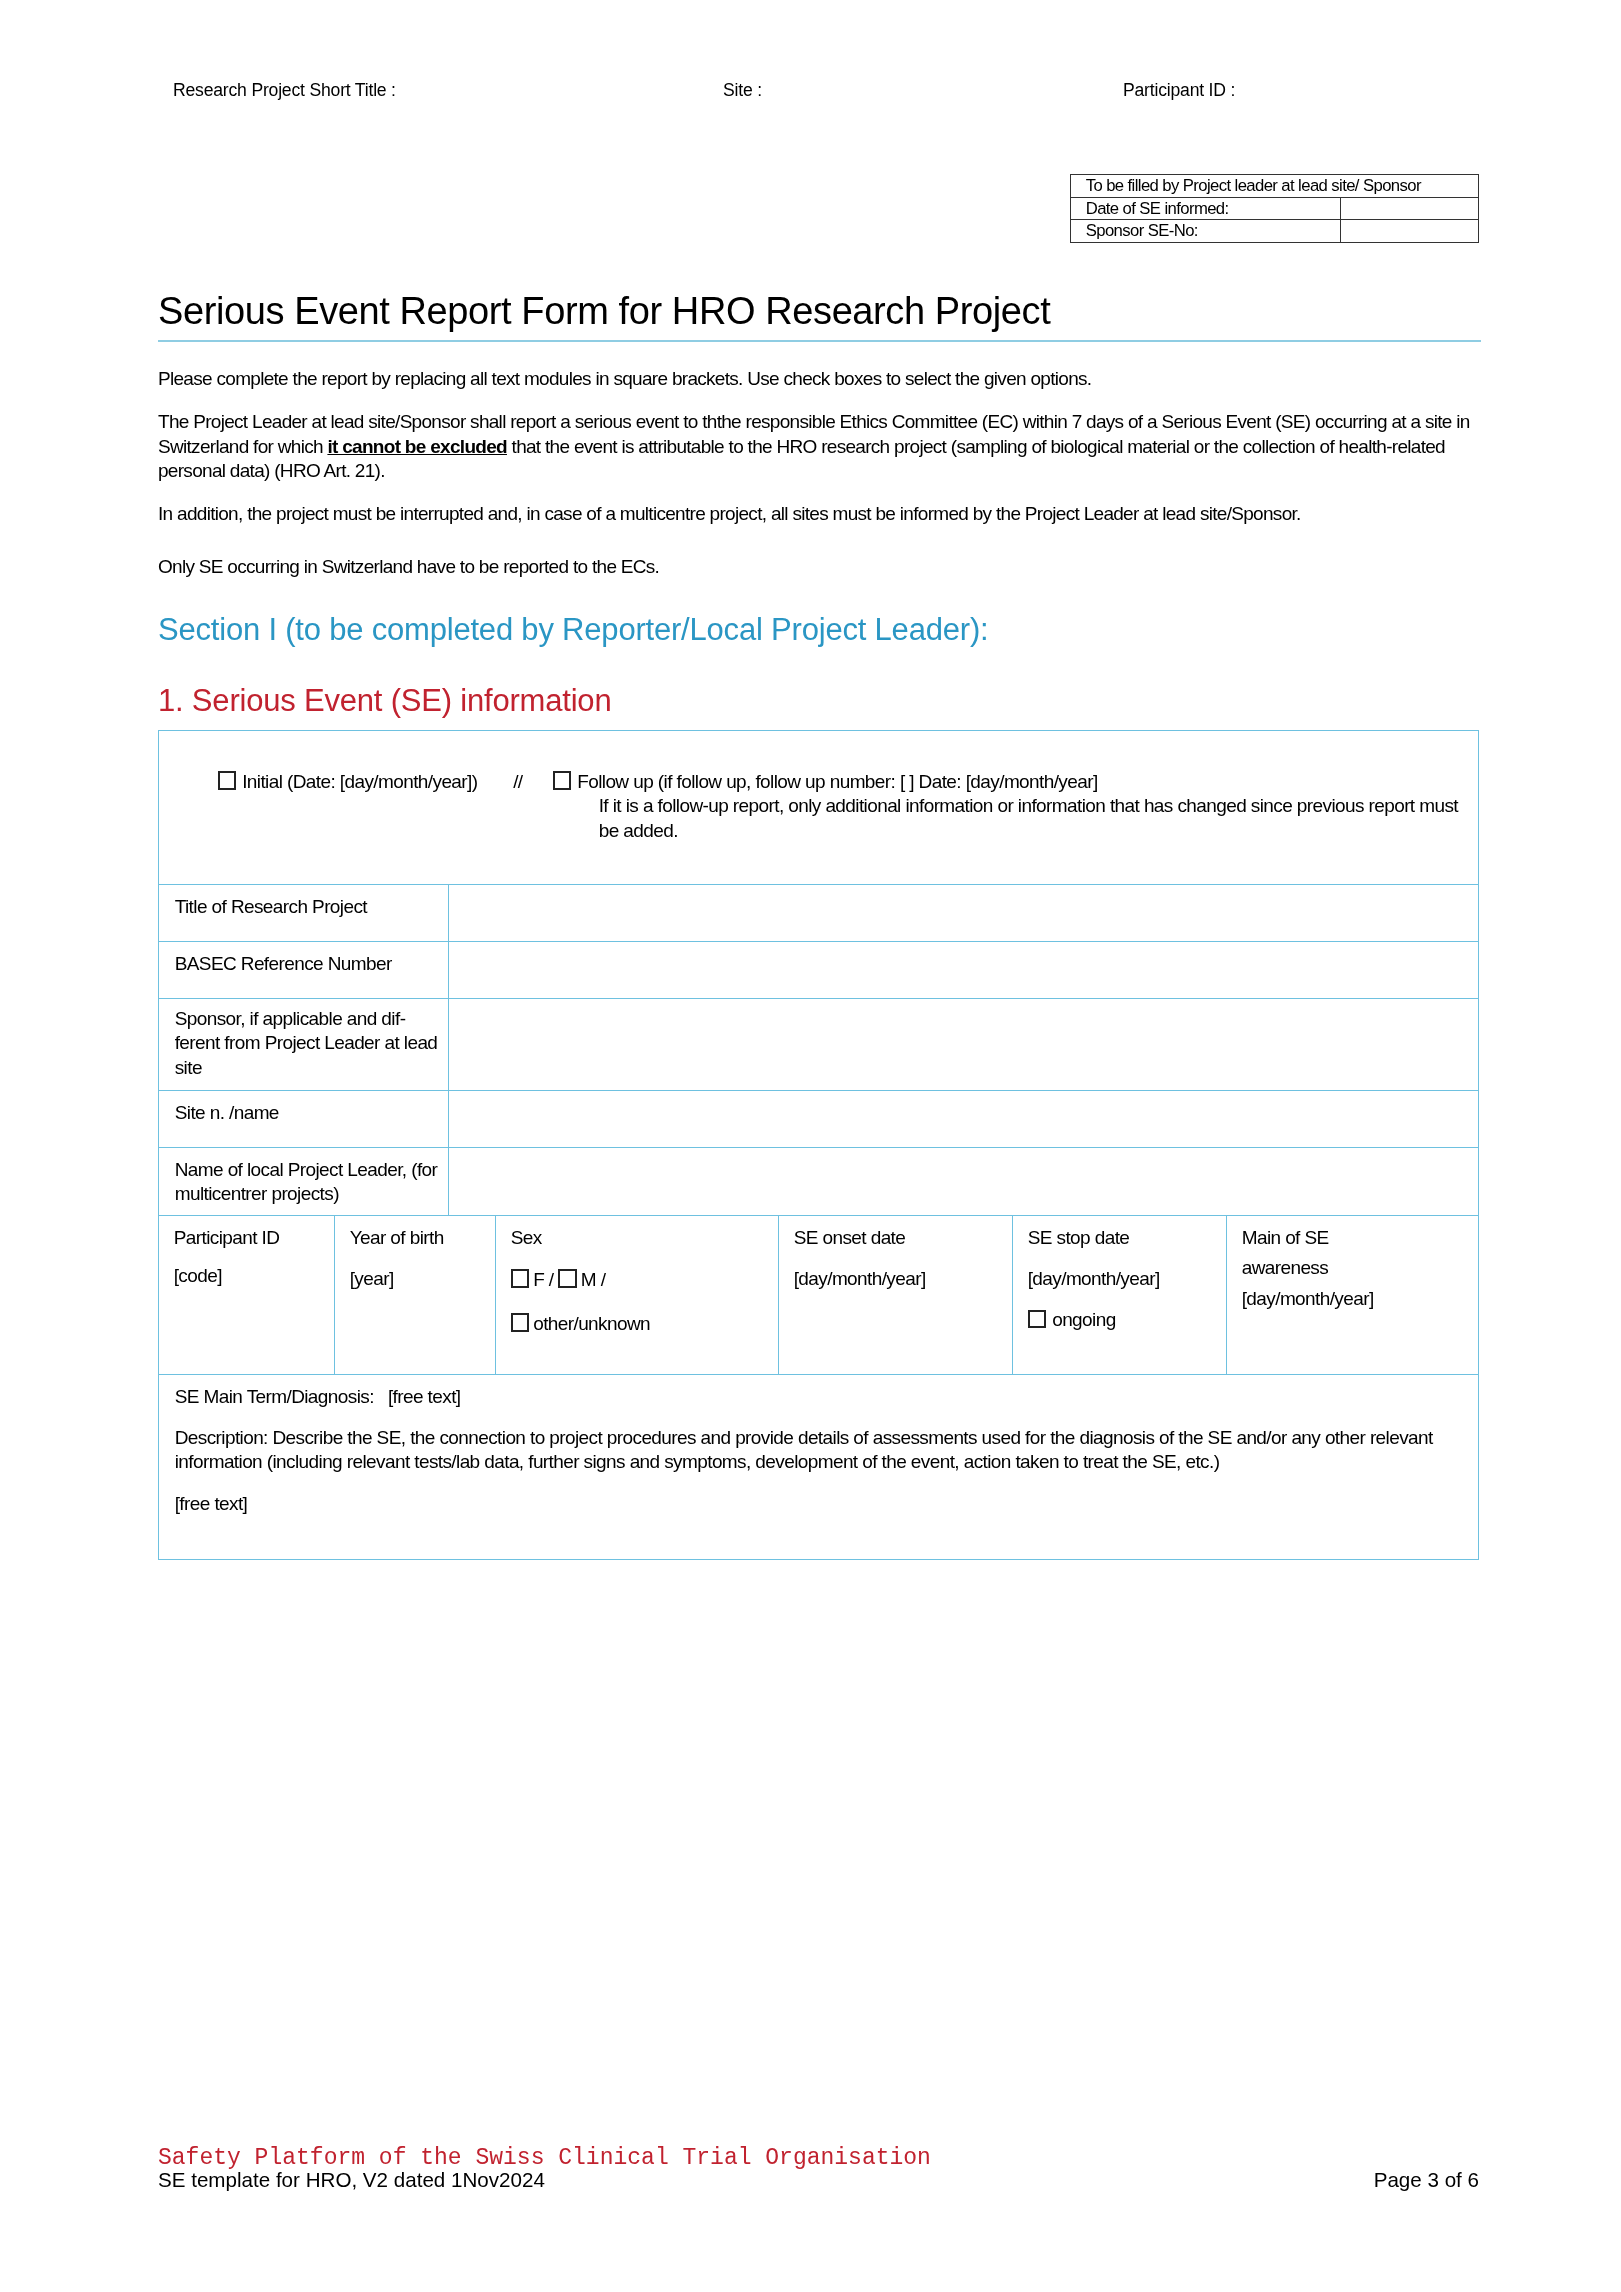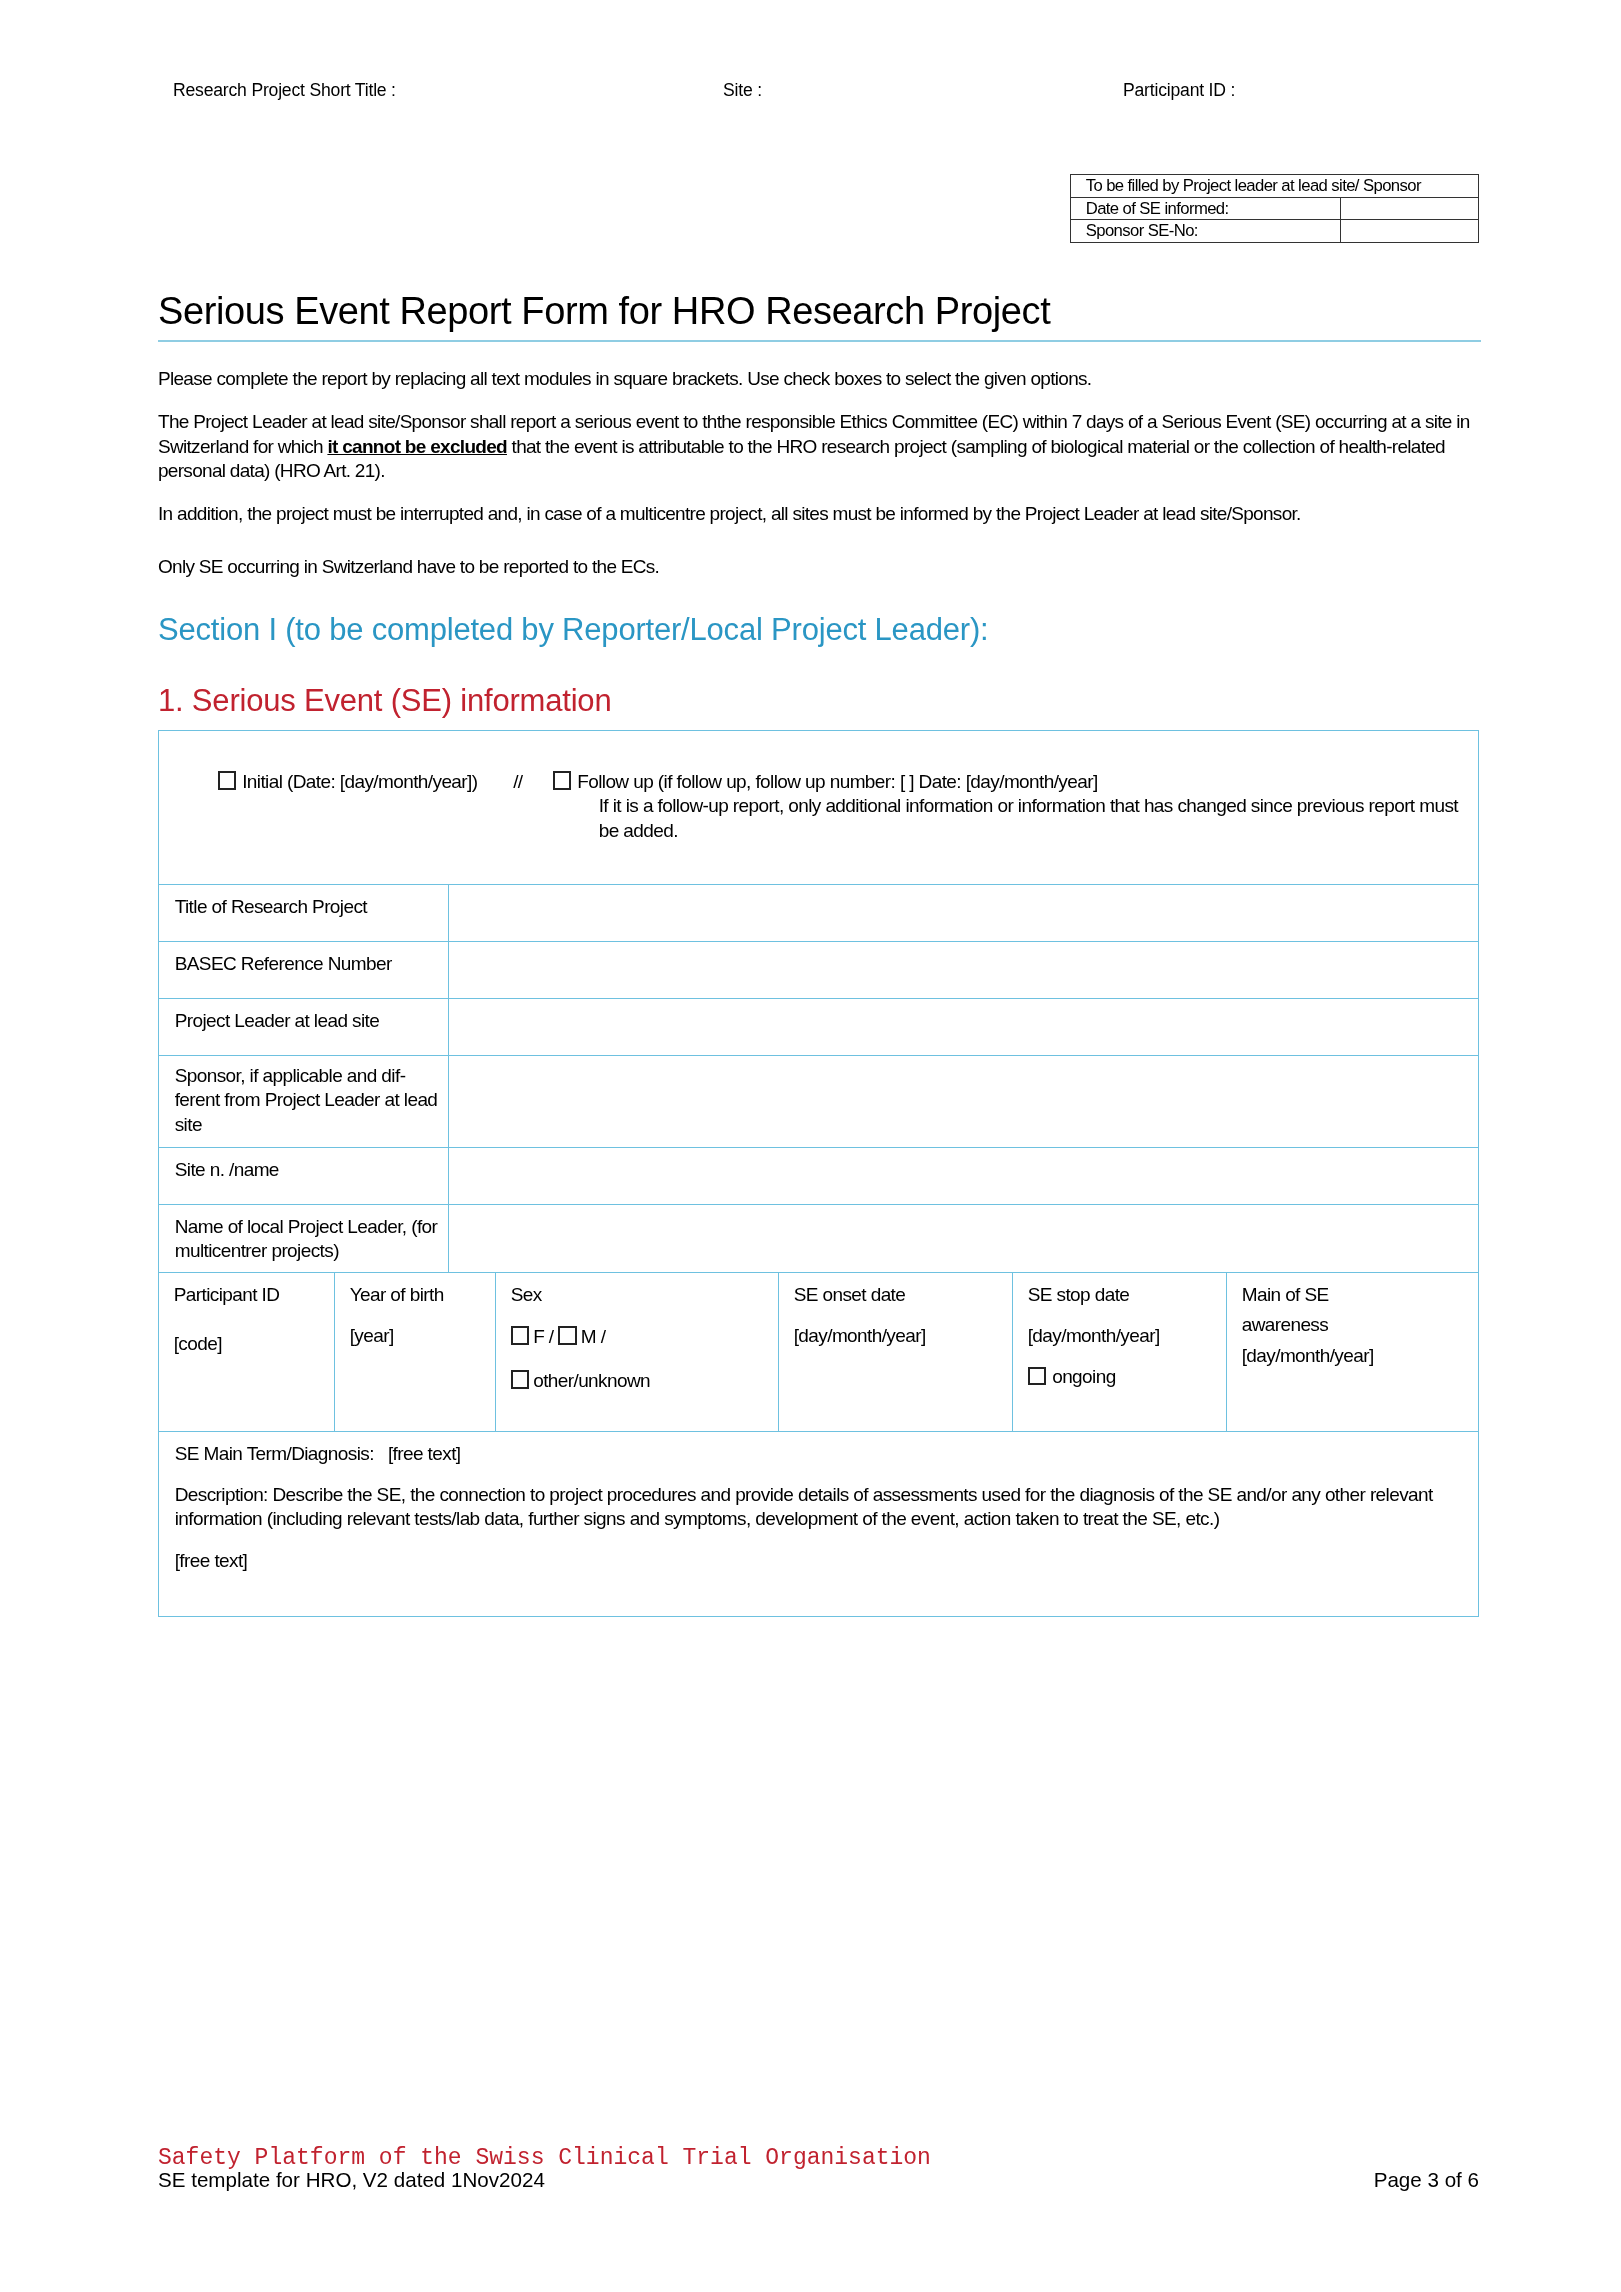--- a/index.html
+++ b/index.html
@@ -71,41 +71,37 @@
   </div>
 
   <div class="row" style="height:57px">
       <div class="lbl">Title of Research Project</div>
       <div class="val"></div>
     </div>
   <div class="row" style="height:57px">
       <div class="lbl">BASEC Reference Number</div>
       <div class="val"></div>
     </div>
-  <div class="row" style="height:57px">
-      <div class="lbl">Project Leader at lead site</div>
-      <div class="val"></div>
-    </div>
   <div class="row" style="height:92px">
       <div class="lbl" style="padding-top:7.8px">Sponsor, if applicable and dif-ferent from Project Leader at lead site</div>
       <div class="val"></div>
     </div>
   <div class="row" style="height:57px">
       <div class="lbl">Site n. /name</div>
       <div class="val"></div>
     </div>
   <div class="row" style="height:68px">
       <div class="lbl">Name of local Project Leader, (for multicentrer projects)</div>
       <div class="val"></div>
     </div>
 
   <div class="row" style="height:159px">
     <div class="cell" style="width:176px">
       <div>Participant ID</div>
-      <div style="margin-top:25px">[code]</div>
+      <div style="margin-top:14px">[code]</div>
     </div>
     <div class="cell" style="width:161px">
       <div>Year of birth</div>
       <div style="margin-top:16.7px">[year]</div>
     </div>
     <div class="cell" style="width:283px">
       <div>Sex</div>
       <div style="margin-top:17.6px"><span class="box" style="margin-right:3.9px"></span><span>F</span> / <span class="box" style="margin-right:3.9px"></span><span>M</span> /</div>
       <div style="margin-top:19.6px"><span class="box" style="margin-right:3.9px"></span><span>other/unknown</span></div>
     </div>

